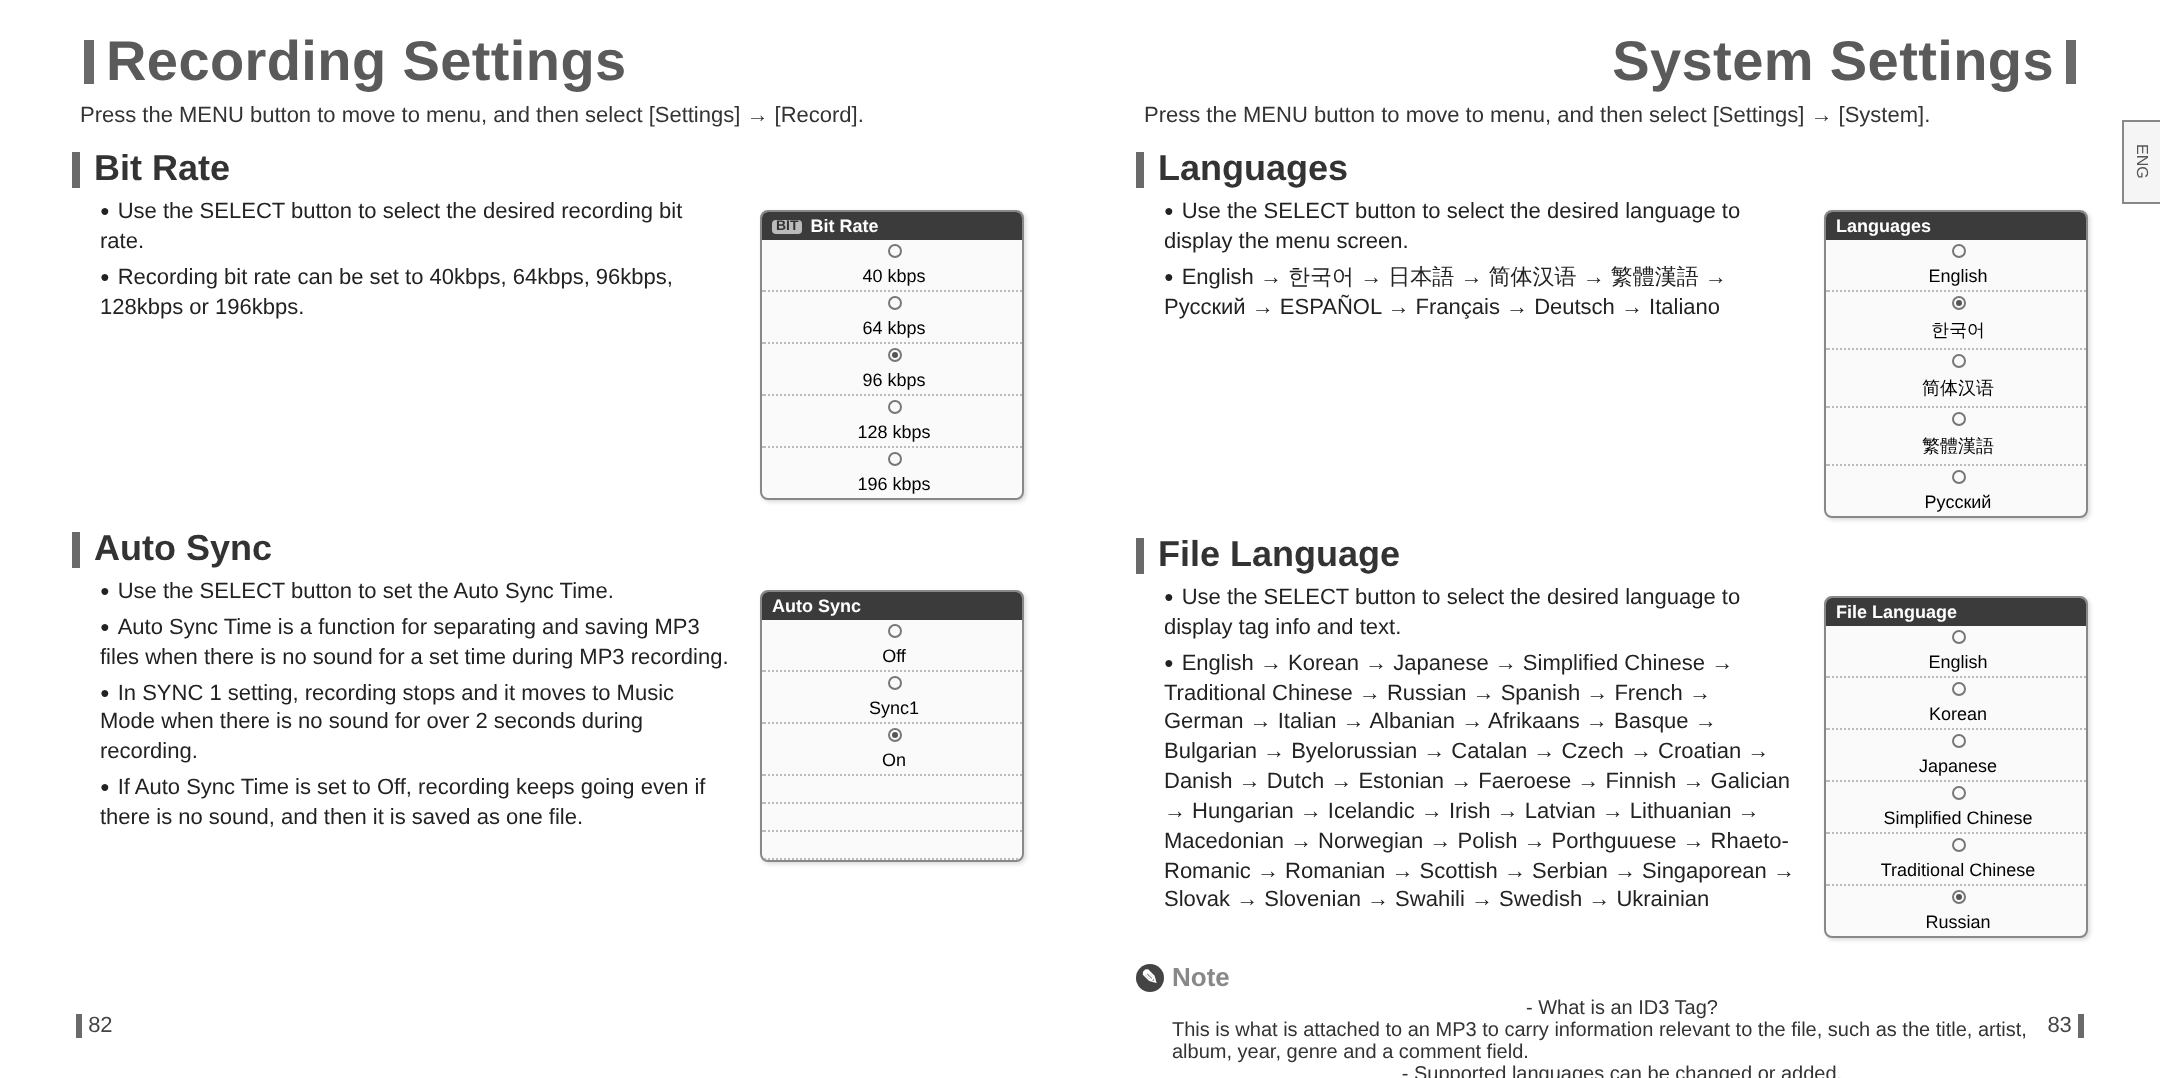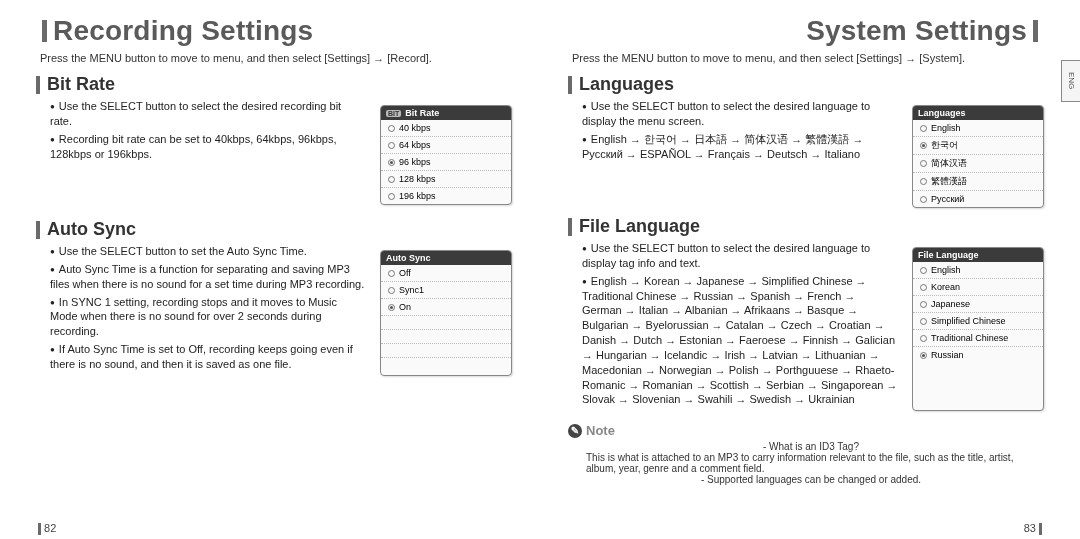--- a/index.html
+++ b/index.html
@@ -121,20 +121,21 @@
     padding: 0 2px;
     border-radius: 2px;
   }
   .screen-line {
     border-bottom: 1px dotted #bbb;
     padding: 2px 5px 2px 7px;
     display: flex;
     align-items: center;
     gap: 4px;
     min-height: 12px;
+    flex-direction: column;
   }
   .screen-line:last-child { border-bottom: none; }
   .radio {
     width: 7px; height: 7px;
     border: 1px solid #777;
     border-radius: 50%;
     display: inline-block;
     box-sizing: border-box;
     position: relative;
   }
@@ -172,21 +173,21 @@
     font-size: 10px;
     color: #333;
     margin: 3px 0 0 18px;
   }
   .note-body .dash {
     margin-left: -8px;
     text-align: center;
   }
   .pg-num {
     position: absolute;
-    bottom: 4px;
+    bottom: 20px;
     font-size: 11px;
     color: #444;
   }
   .pg-left { left: 38px; }
   .pg-right { right: 38px; }
   .pg-mark {
     display: inline-block;
     width: 3px;
     height: 12px;
     background: #6a6a6a;

